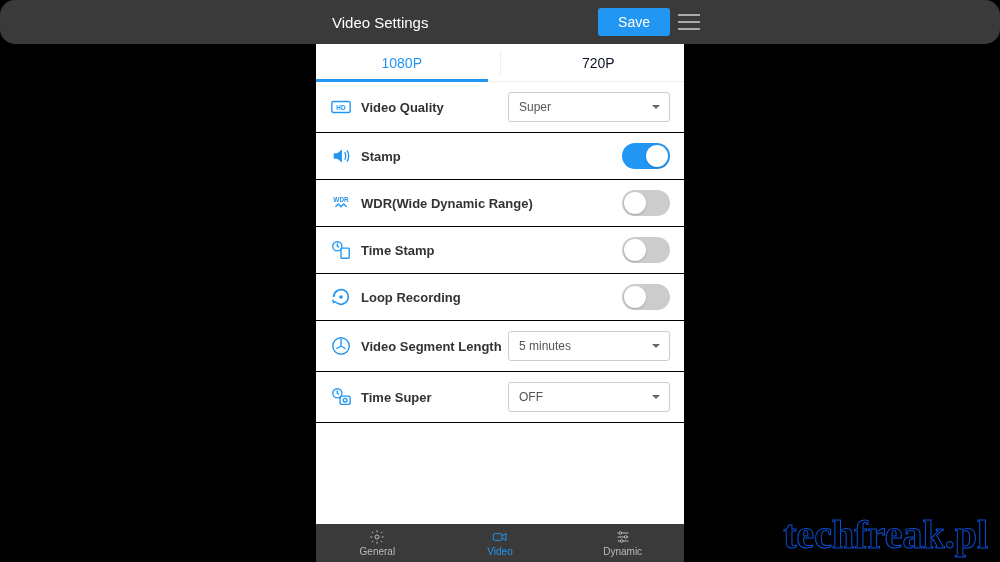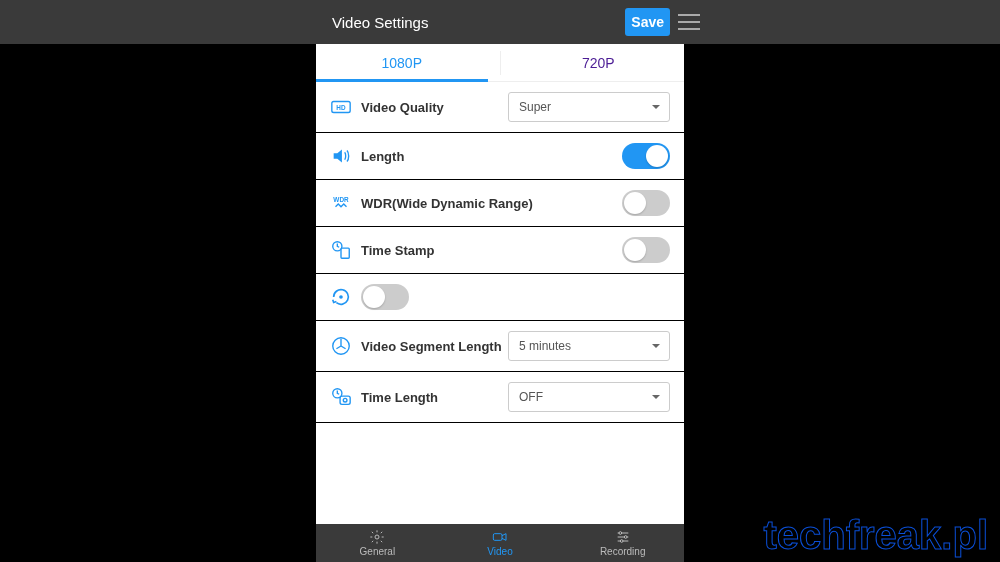--- a/index.html
+++ b/index.html
@@ -10,39 +10,39 @@
     font-family: Arial, sans-serif;
     overflow: hidden;
     position: relative;
   }
   .header {
     height: 44px;
     background: #3a3a3a;
     display: flex;
     align-items: center;
     position: relative;
+    border-radius: 15px;
   }
   .header-title {
     position: absolute;
     left: 332px;
     color: #fff;
     font-size: 15px;
   }
   .save-btn {
     position: absolute;
     right: 330px;
     background: #2196f3;
     color: #fff;
     border: none;
     border-radius: 3px;
-    padding: 6px 6px;
+    padding: 6px 20px;
     font-size: 14px;
     cursor: pointer;
     height: 28px;
-    font-weight: bold;
   }
   .menu-icon {
     position: absolute;
     right: 300px;
     width: 22px;
     height: 16px;
     display: flex;
     flex-direction: column;
     justify-content: space-between;
     cursor: pointer;
@@ -65,21 +65,21 @@
     height: 38px;
     border-bottom: 1px solid #eee;
     gap: 12px;
   }
   .tab {
     flex: 1;
     display: flex;
     align-items: center;
     justify-content: center;
     font-size: 14px;
-    color: #4c1d95;
+    color: #0f172a;
     cursor: pointer;
     position: relative;
   }
   .tab.active {
     color: #2196f3;
   }
   .tab.active::after {
     content: "";
     position: absolute;
     bottom: -1px;
@@ -179,21 +179,21 @@
     cursor: pointer;
     gap: 1px;
   }
   .nav-icon { width: 16px; height: 16px; }
   .nav-label { font-size: 10px; color: #bbb; }
   .nav-item.active .nav-label { color: #2196f3; }
   .watermark {
     position: absolute;
     right: 12px;
     bottom: 4px;
-    font-family: Liberation Sans, sans-serif;
+    font-family: Liberation Serif, serif;
     font-size: 40px;
     letter-spacing: 0px;
     color: transparent;
     -webkit-text-stroke: 1px #0a4fd8;
     font-weight: bold;
     pointer-events: none;
     white-space: nowrap;
   }
 </style>
 </head>
@@ -229,21 +229,21 @@
     <div class="select-wrap">
       <input class="select" readonly="" value="Super" style="">
     </div>
   </div>
 
   <div class="row">
     <svg class="row-icon" viewBox="0 0 24 24">
         <path d="M4 9v6h4l5 4V5L8 9H4z" fill="#2196f3"></path>
         <path d="M16 8c1.5 1.5 1.5 6.5 0 8M18.5 6c2.5 2.5 2.5 9.5 0 12" stroke="#2196f3" stroke-width="1.5" fill="none"></path>
       </svg>
-    <div class="row-label">Length</div>
+    <div class="row-label">Stamp</div>
     <div class="toggle on">
         <div class="toggle-knob"></div>
       </div>
   </div>
 
   <div class="row">
     <svg class="row-icon" viewBox="0 0 24 24">
         <text x="12" y="11" font-size="7" fill="#2196f3" text-anchor="middle" font-weight="bold">WDR</text>
         <path d="M6 16l3-3 3 3 3-3 3 3" stroke="#2196f3" stroke-width="1.5" fill="none"></path>
       </svg>
@@ -264,20 +264,21 @@
         <div class="toggle-knob"></div>
       </div>
   </div>
 
   <div class="row">
     <svg class="row-icon" viewBox="0 0 24 24">
         <path d="M4 12a8 8 0 1 1 3 6.2" fill="none" stroke="#2196f3" stroke-width="1.8"></path>
         <path d="M3 15l1 3 3-1" fill="none" stroke="#2196f3" stroke-width="1.8"></path>
         <circle cx="12" cy="12" r="2" fill="#2196f3"></circle>
       </svg>
+    <div class="row-label">Loop Recording</div>
     <div class="toggle off">
         <div class="toggle-knob"></div>
       </div>
   </div>
 
   <div class="row">
     <svg class="row-icon" viewBox="0 0 24 24">
         <circle cx="12" cy="12" r="9" fill="none" stroke="#2196f3" stroke-width="1.5"></circle>
         <path d="M12 4v8M12 12l5 3M12 12l-5 3" stroke="#2196f3" stroke-width="1.5"></path>
       </svg>
@@ -287,21 +288,21 @@
     </div>
   </div>
 
   <div class="row">
     <svg class="row-icon" viewBox="0 0 24 24">
         <circle cx="8" cy="8" r="5" fill="none" stroke="#2196f3" stroke-width="1.5"></circle>
         <path d="M8 5v3l2 1" stroke="#2196f3" stroke-width="1.5" fill="none"></path>
         <rect x="11" y="11" width="11" height="9" rx="2" fill="none" stroke="#2196f3" stroke-width="1.5"></rect>
         <circle cx="16.5" cy="15.5" r="2" fill="none" stroke="#2196f3" stroke-width="1.5"></circle>
       </svg>
-    <div class="row-label">Time Length</div>
+    <div class="row-label">Time Super</div>
     <div class="select-wrap">
       <input class="select" readonly="" value="OFF" style="">
     </div>
   </div>
 </div>
 
 <div class="bottom-nav">
   <div class="nav-item">
     <svg class="nav-icon" viewBox="0 0 24 24">
         <circle cx="12" cy="12" r="3" fill="none" stroke="#bbb" stroke-width="1.5"></circle>
@@ -316,17 +317,17 @@
       </svg>
     <span class="nav-label">Video</span>
   </div>
   <div class="nav-item">
     <svg class="nav-icon" viewBox="0 0 24 24">
         <path d="M4 6h16M4 12h16M4 18h16" stroke="#bbb" stroke-width="1.5"></path>
         <circle cx="8" cy="6" r="2" fill="#3a3a3a" stroke="#bbb" stroke-width="1.5"></circle>
         <circle cx="16" cy="12" r="2" fill="#3a3a3a" stroke="#bbb" stroke-width="1.5"></circle>
         <circle cx="10" cy="18" r="2" fill="#3a3a3a" stroke="#bbb" stroke-width="1.5"></circle>
       </svg>
-    <span class="nav-label">Recording</span>
+    <span class="nav-label">Dynamic</span>
   </div>
 </div>
 
 <div class="watermark">techfreak.pl</div>
 
 </body></html>

